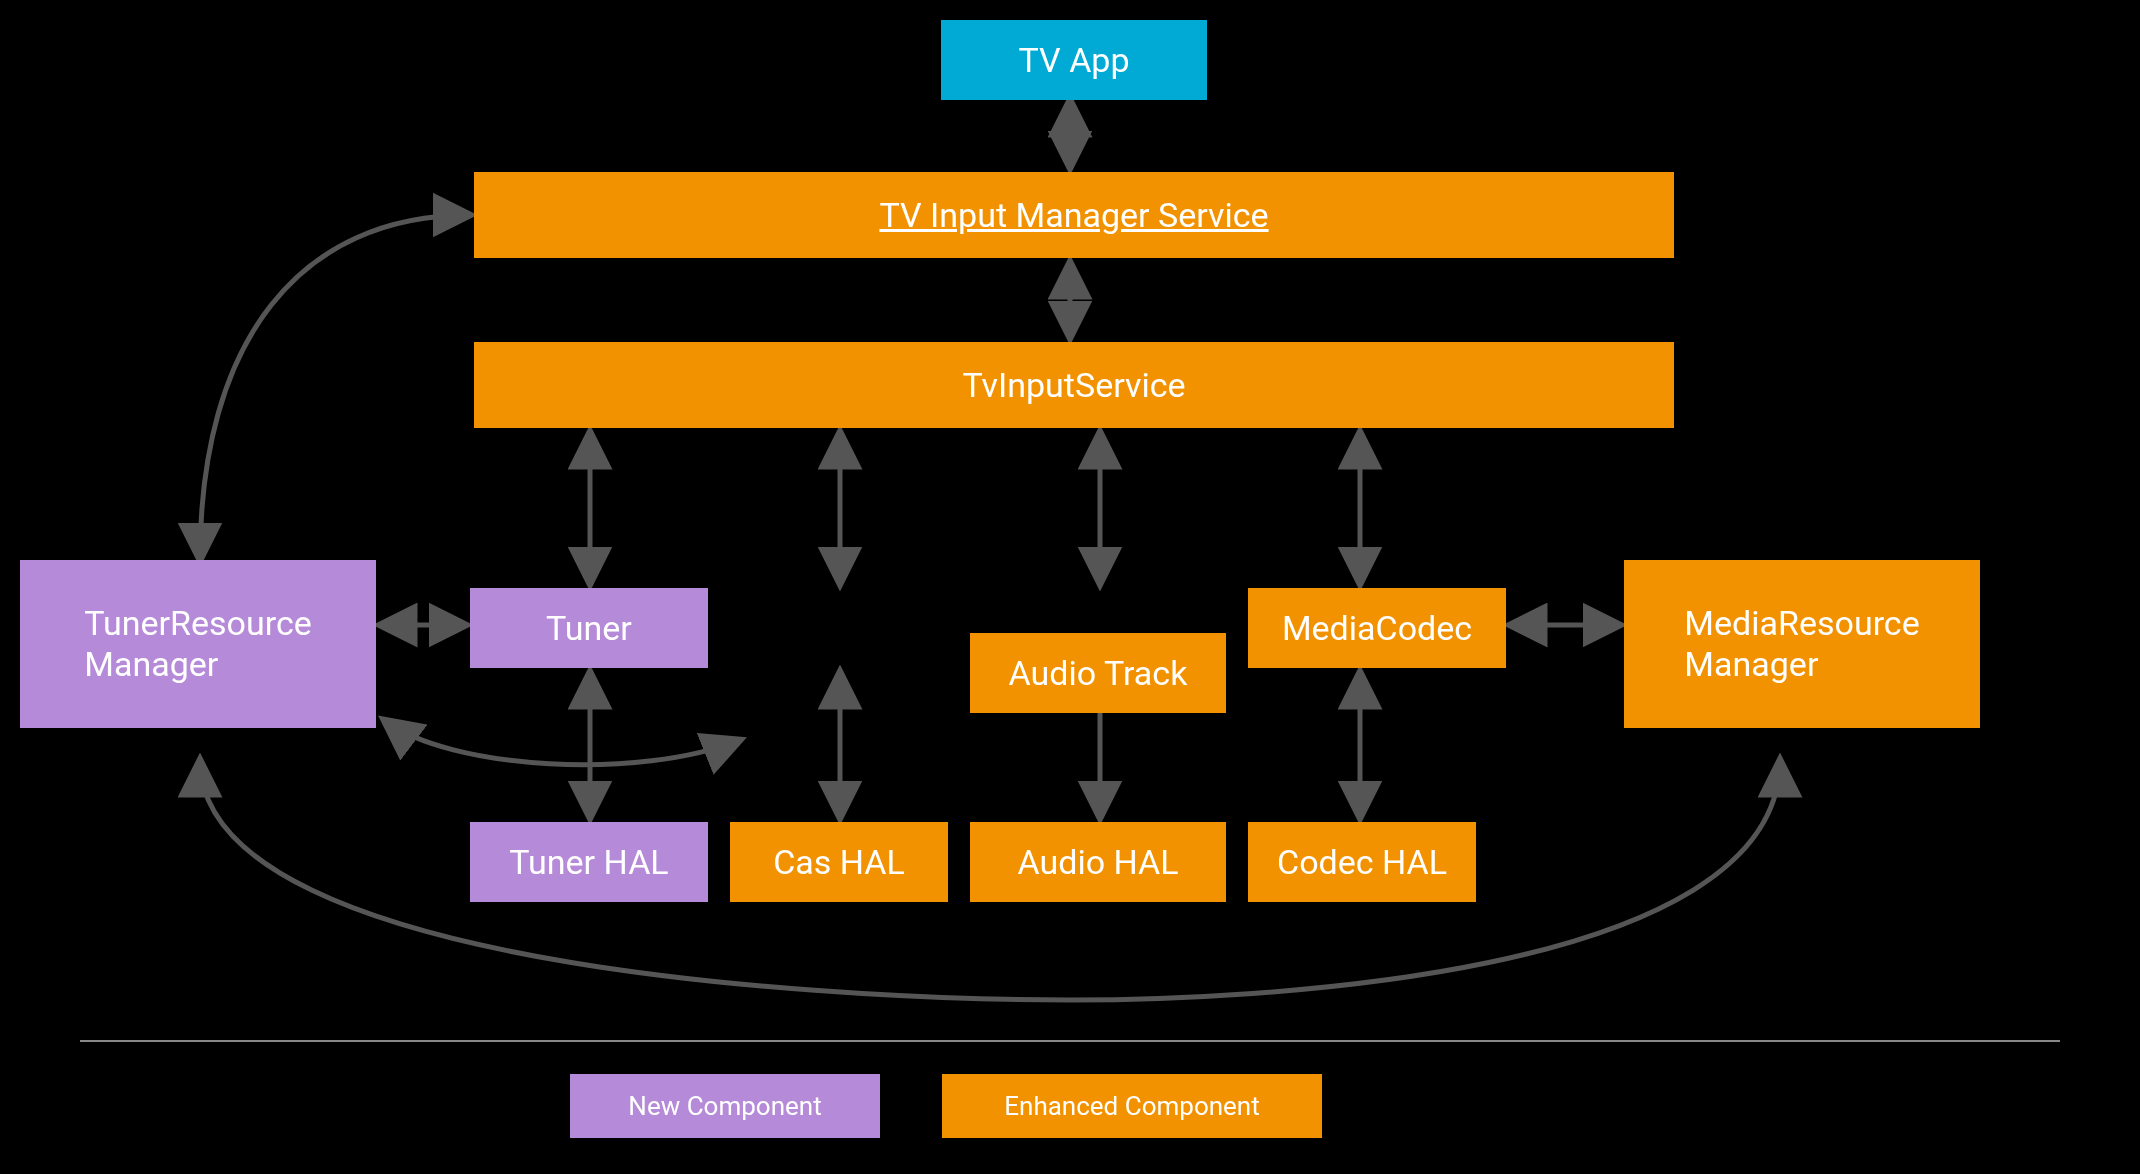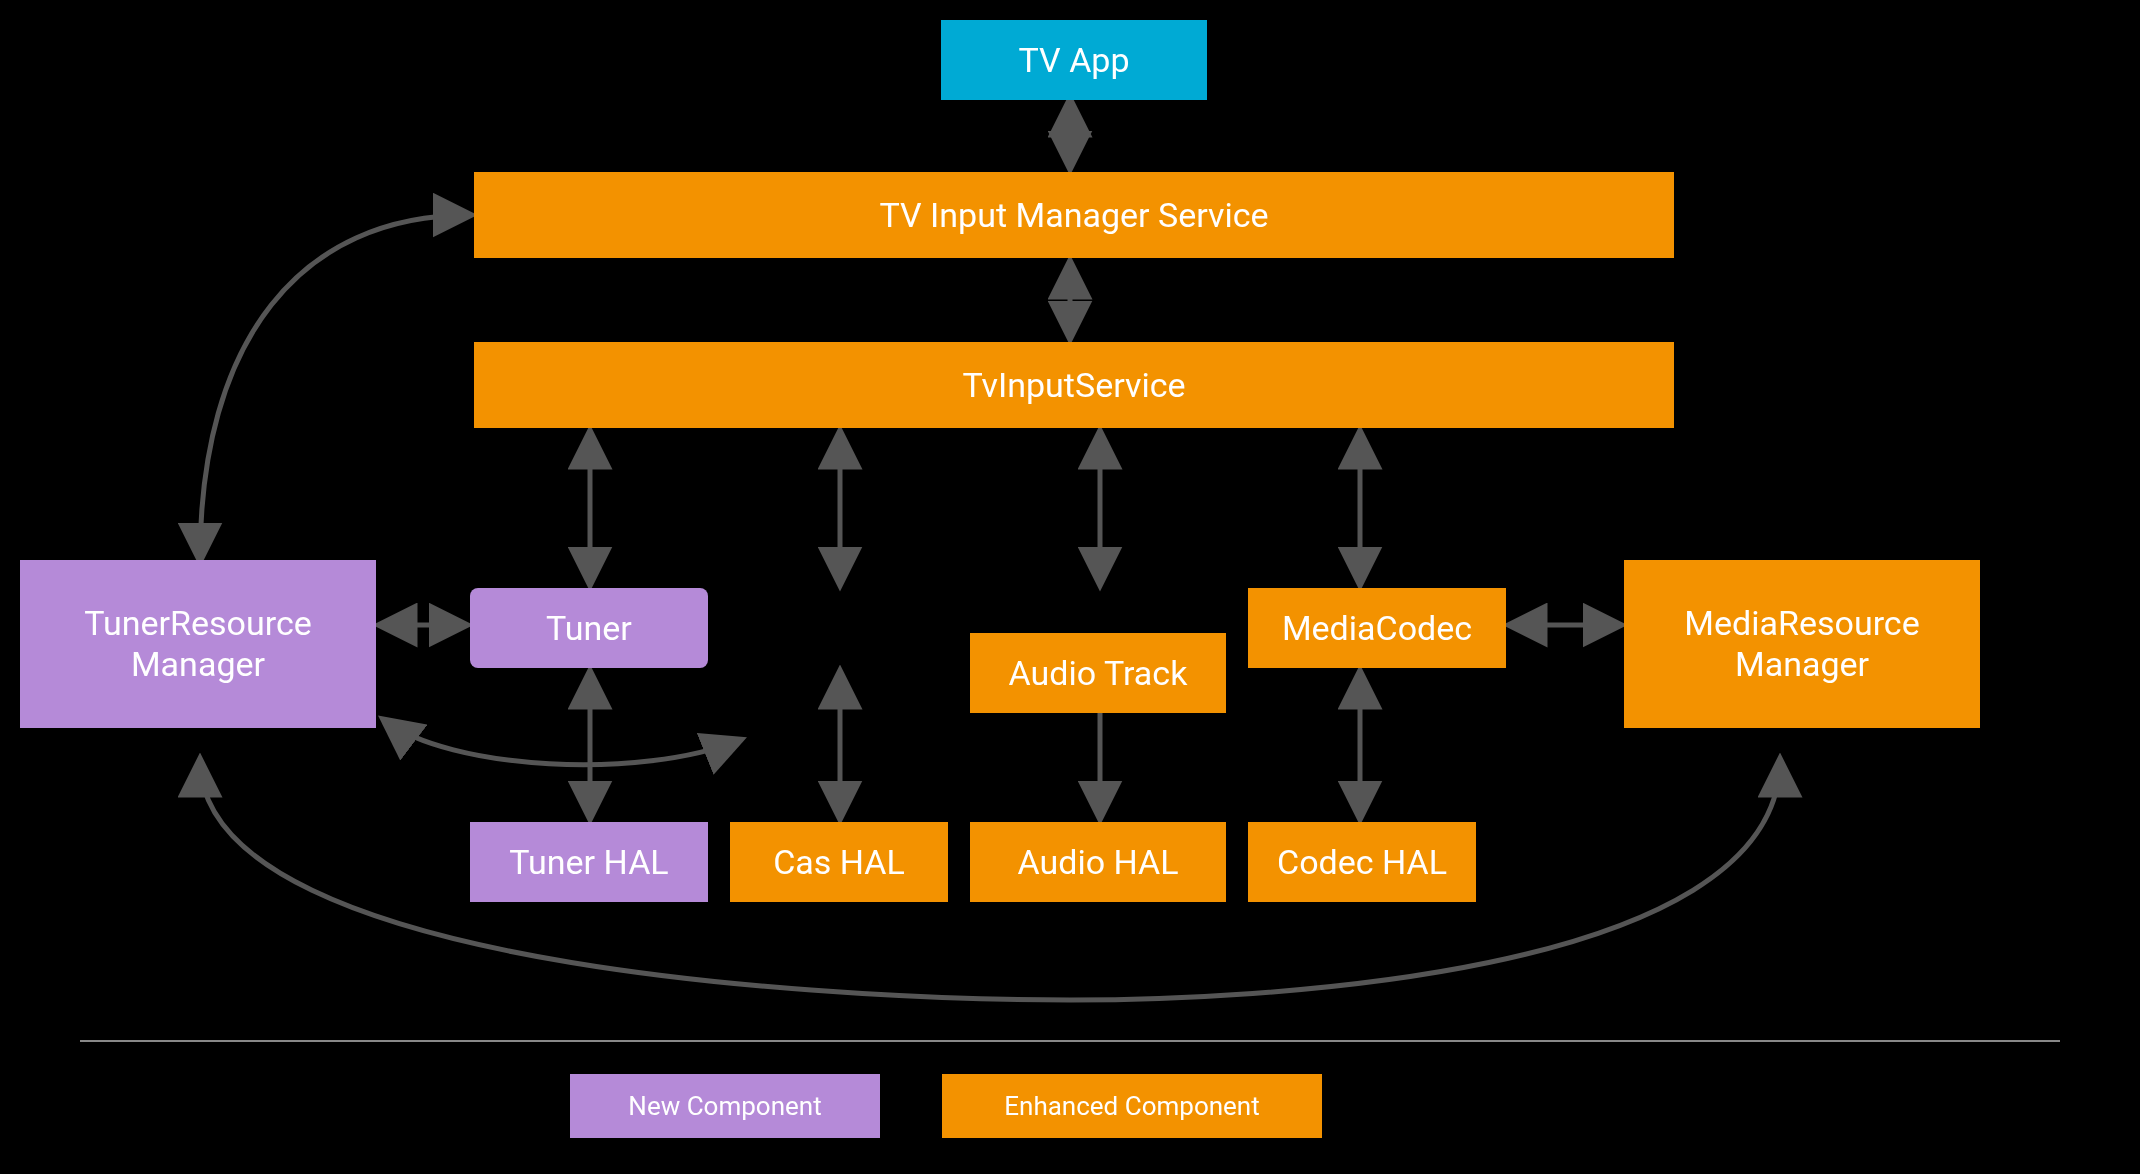--- a/index.html
+++ b/index.html
@@ -13,21 +13,20 @@
     position: relative;
     width: 2140px;
     height: 1174px;
     background: #000;
   }
   .box {
     position: absolute;
     display: flex;
     align-items: center;
     justify-content: center;
-    text-align: center;
     font-size: 34px;
     line-height: 1.2;
     color: #fff;
     white-space: pre-line;
     box-sizing: border-box;
     padding: 6px 12px;
   }
   .cyan   { background: #00aad4; }
   .orange { background: #f39200; }
   .purple { background: #b58ad8; }
@@ -88,25 +87,25 @@
 
     <path d="M200,560 C200,340 300,215 470,215" fill="none" stroke="#555" stroke-width="5" marker-start="url(#ahStart)" marker-end="url(#ah)"></path>
 
     <path d="M740,740 C640,780 450,770 384,720" fill="none" stroke="#555" stroke-width="5" marker-start="url(#ahStart)" marker-end="url(#ah)"></path>
 
     <path d="M200,760 C200,980 900,1000 1070,1000 C1240,1000 1780,980 1780,760" fill="none" stroke="#555" stroke-width="5" marker-start="url(#ahStart)" marker-end="url(#ah)"></path>
   </svg>
 
   <div class="box cyan" style="left:941px; top:20px; width:266px; height:80px;">TV App</div>
 
-  <div class="box orange" style="left:474px; top:172px; width:1200px; height:86px;">TV Input Manager Service</div>
+  <div class="box orange" style="left:474px; top:172px; width:1200px; height:86px;text-decoration:underline;">TV Input Manager Service</div>
 
   <div class="box orange" style="left:474px; top:342px; width:1200px; height:86px;">TvInputService</div>
 
-  <div class="box purple" style="left:470px; top:588px; width:238px; height:80px;border-radius:8px;">Tuner</div>
+  <div class="box purple" style="left:470px; top:588px; width:238px; height:80px;">Tuner</div>
   <div class="box orange" style="left:970px; top:588px; width:256px; height:80px;margin-top:45px;">Audio Track</div>
   <div class="box orange" style="left:1248px; top:588px; width:258px; height:80px;">MediaCodec</div>
 
   <div class="box orange" style="left:730px; top:822px; width:218px; height:80px;">Cas HAL</div>
   <div class="box purple" style="left:470px; top:822px; width:238px; height:80px;">Tuner HAL</div>
   <div class="box orange" style="left:970px; top:822px; width:256px; height:80px;">Audio HAL</div>
   <div class="box orange" style="left:1248px; top:822px; width:228px; height:80px;">Codec HAL</div>
 
   <div class="box purple" style="left:20px; top:560px; width:356px; height:168px;">TunerResource
 Manager</div>

